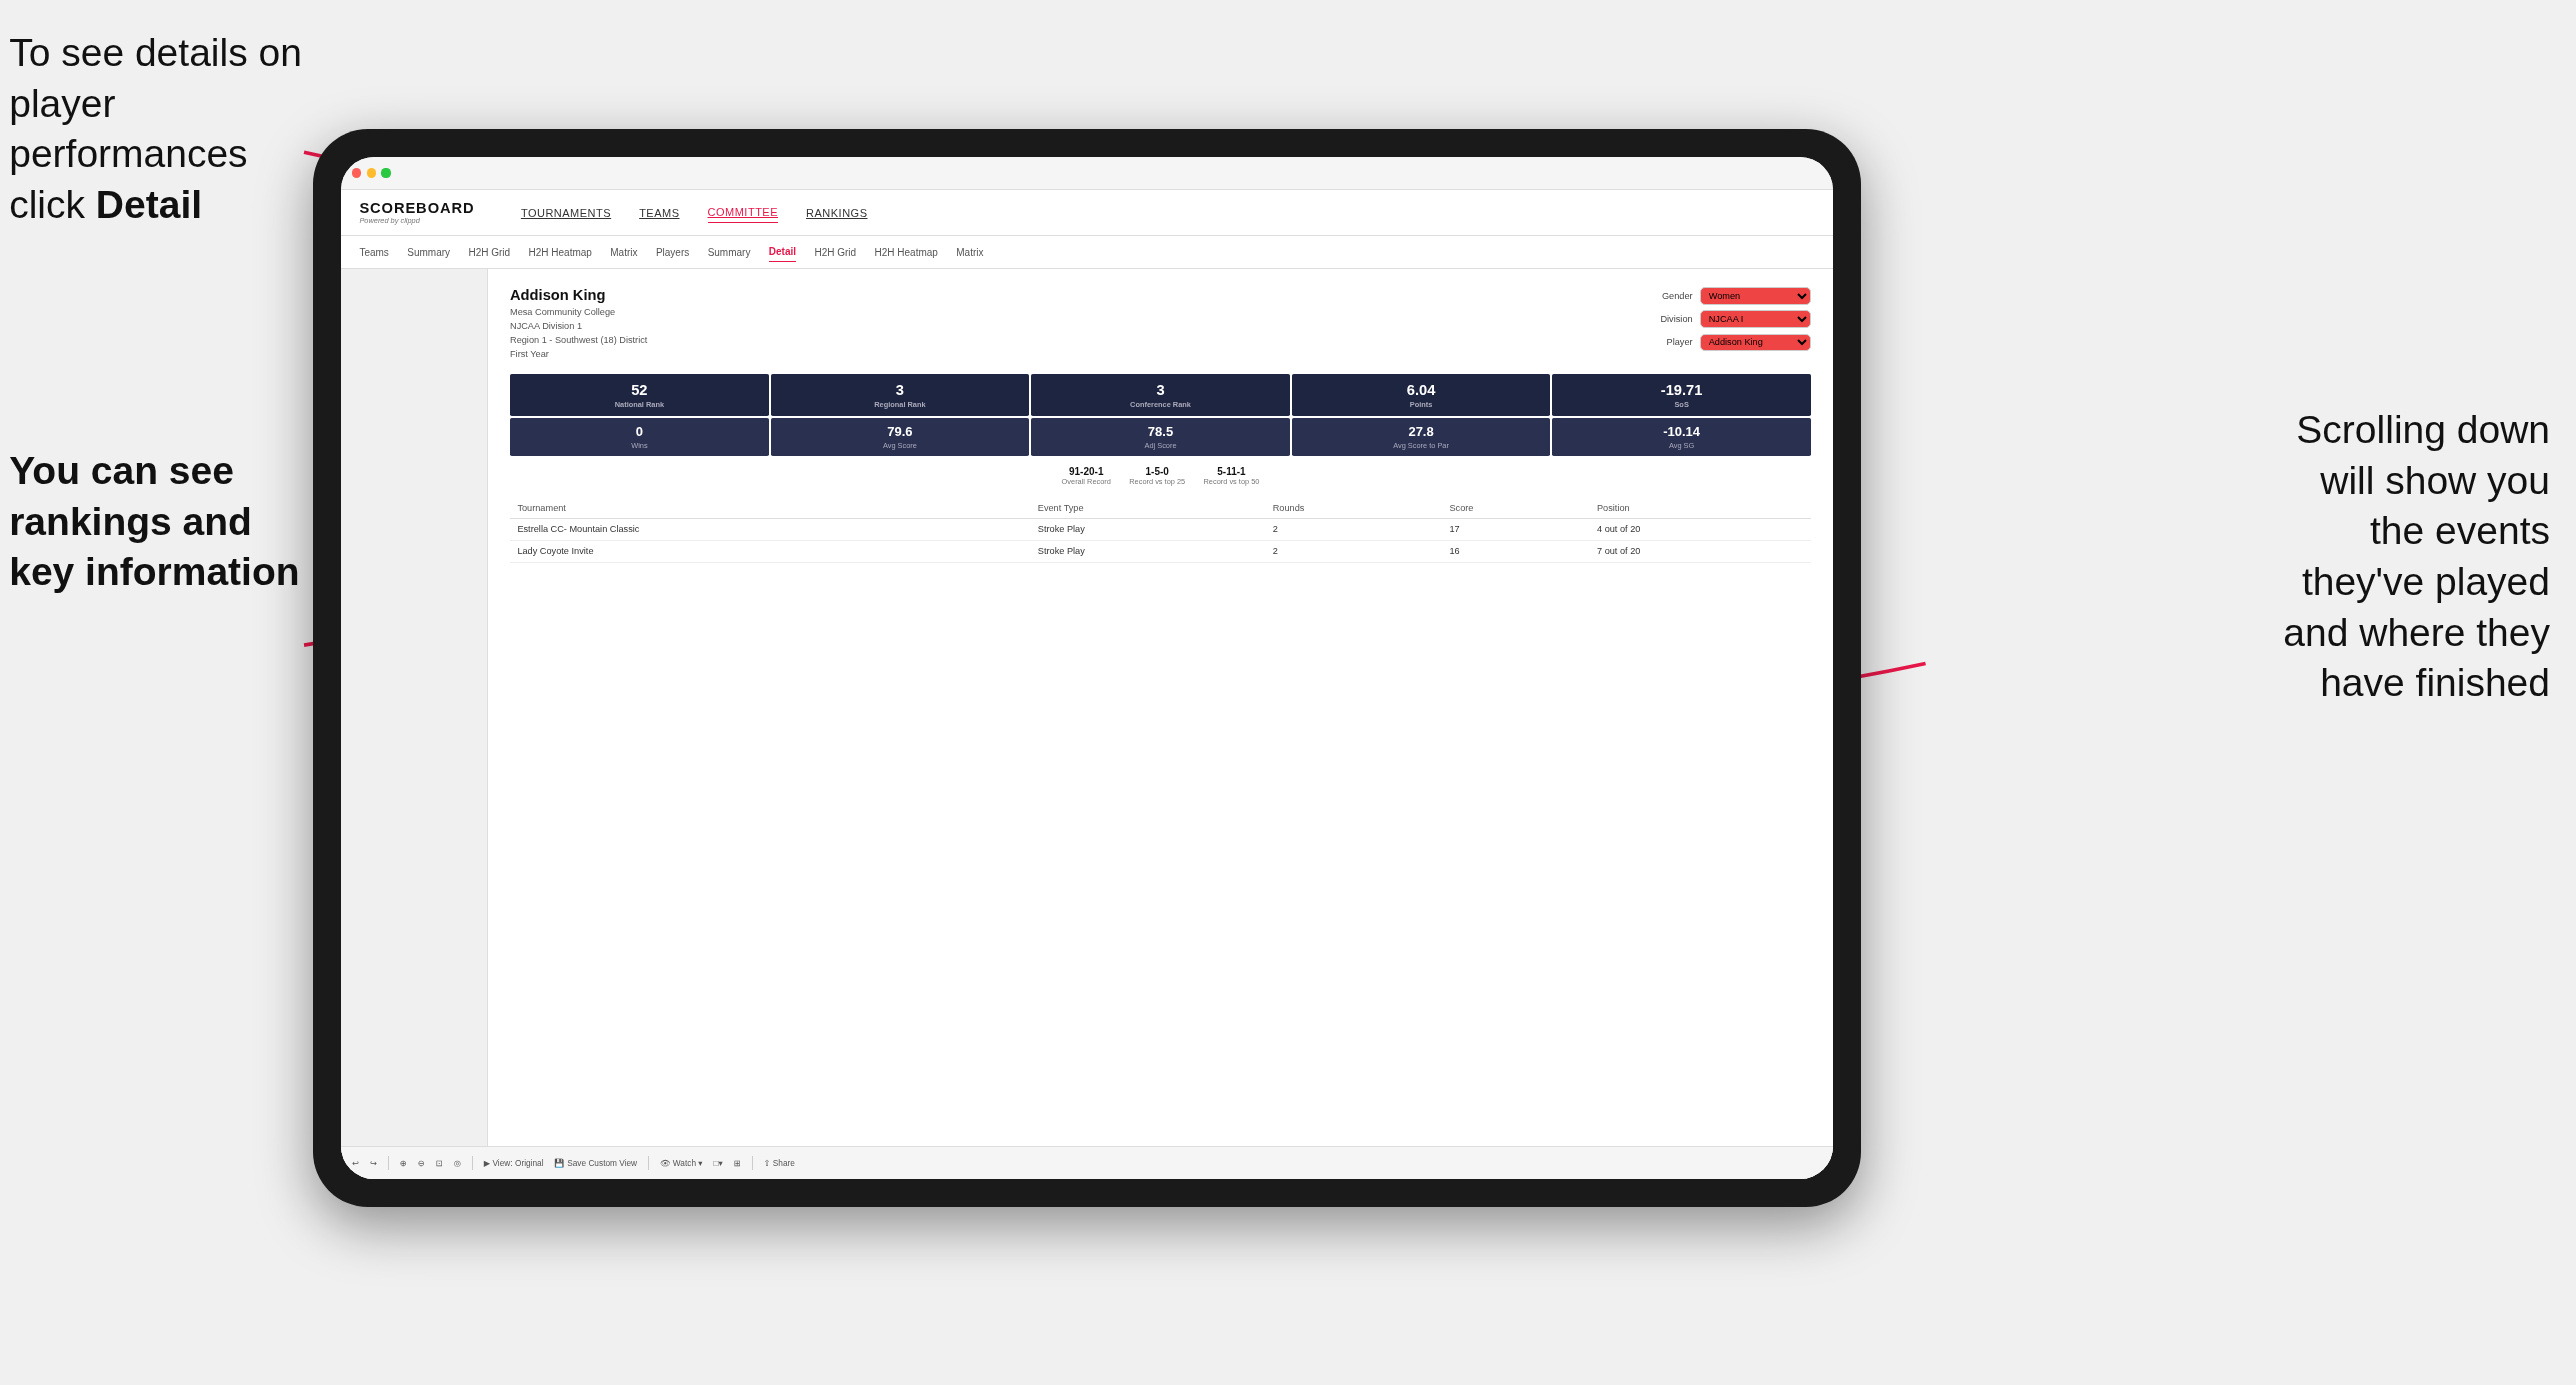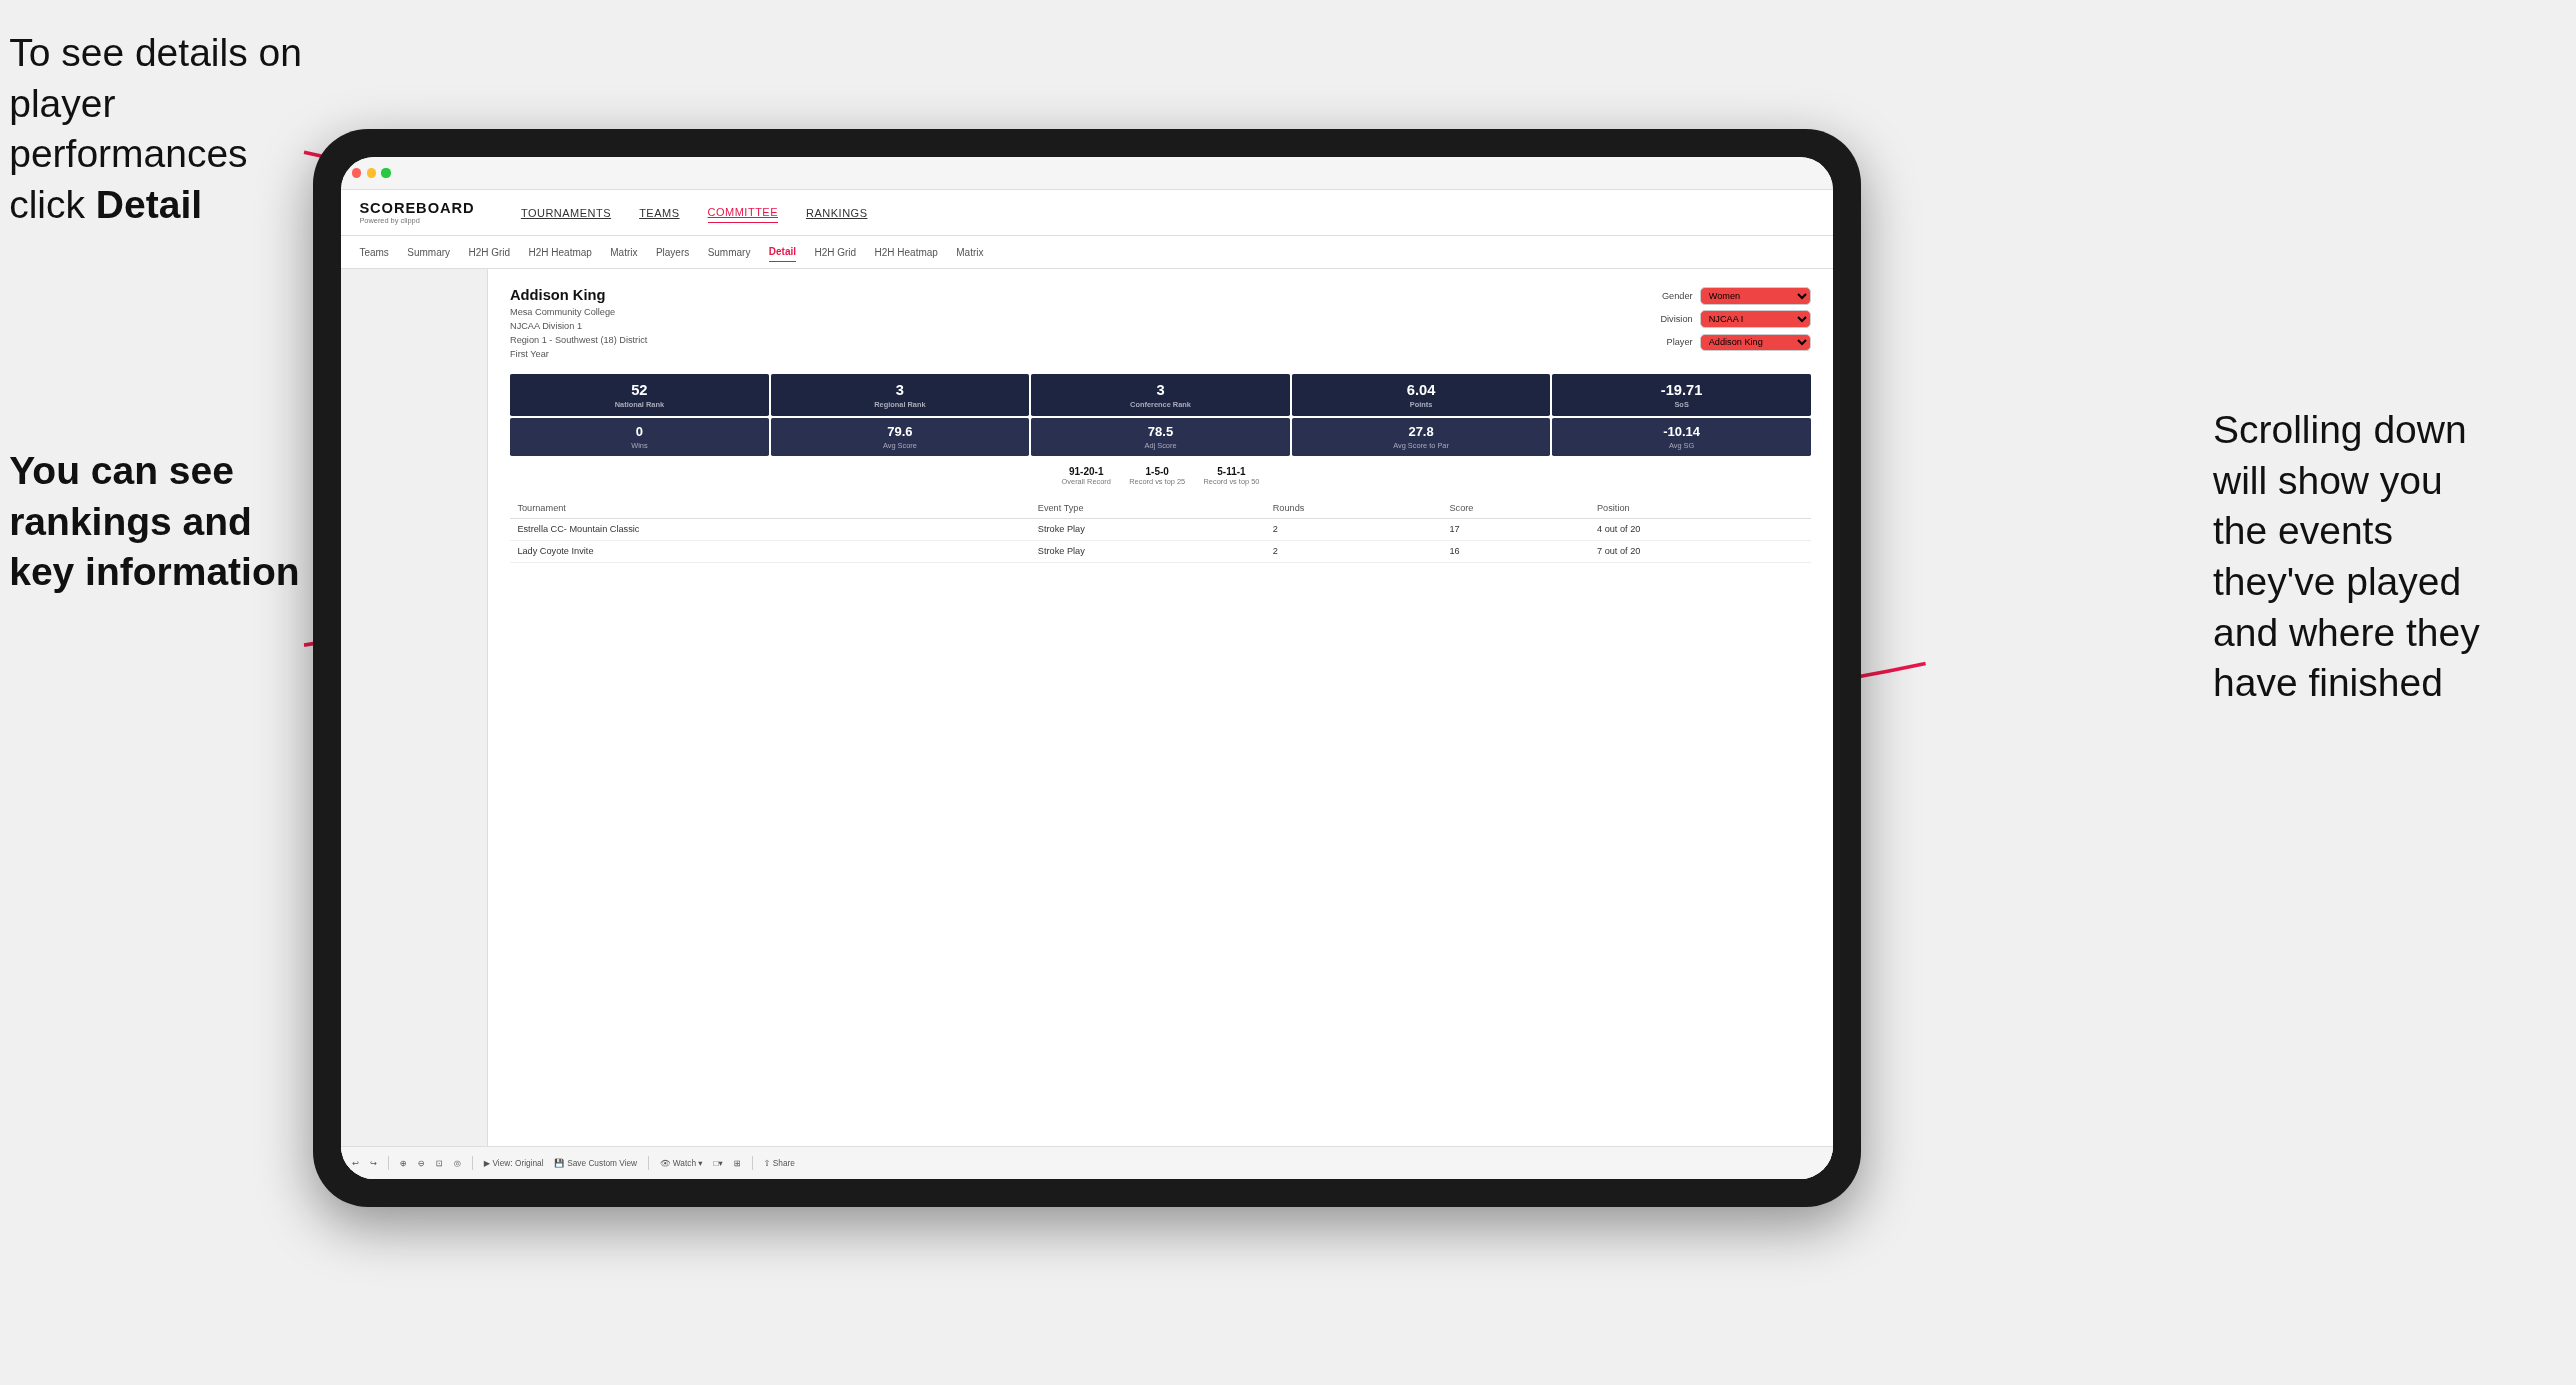--- a/index.html
+++ b/index.html
@@ -27,22 +27,23 @@
       width: 350px;
     }
     .annotation-bottom-left {
       top: 446px;
       left: 9.2px;
       width: 313px;
       font-weight: bold;
     }
     .annotation-right {
       top: 405px;
-      right: 13px;
+      right: 26px;
       width: 350px;
+      text-align: right;
     }
 
     
     .arrows-svg {
       position: absolute;
       top: 0; left: 0;
       width: 2576px;
       height: 1386px;
       pointer-events: none;
     }
@@ -113,20 +114,21 @@
     }
     .scoreboard-logo .logo-title {
       font-size: 14.7px;
       font-weight: 900;
       letter-spacing: 0.9px;
       color: #111;
     }
     .scoreboard-logo .logo-sub {
       font-size: 7.4px;
       color: #777;
+      font-style: italic;
     }
     .nav-item {
       font-size: 11px;
       color: #333;
       cursor: pointer;
       padding: 3.7px 0;
       text-transform: uppercase;
       letter-spacing: 0.5px;
       text-decoration: underline;
     }

